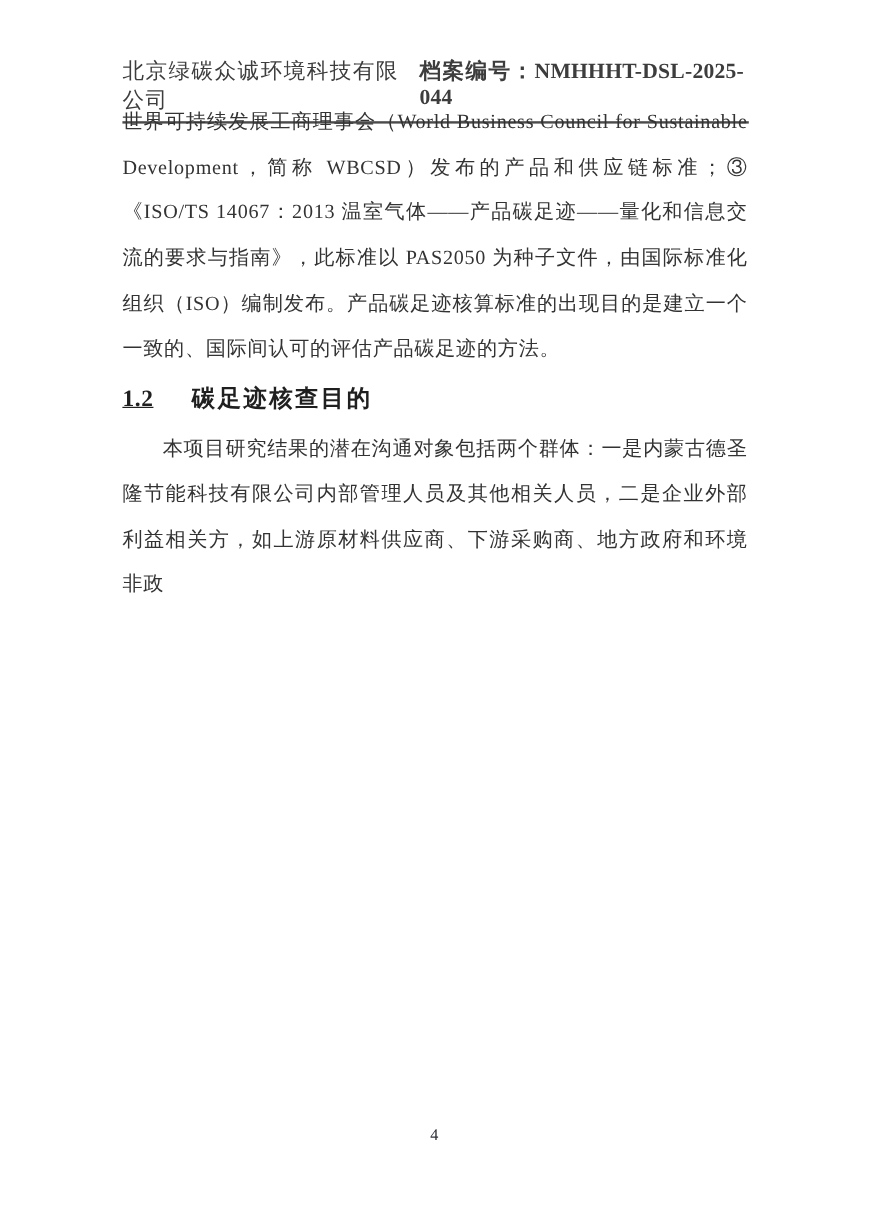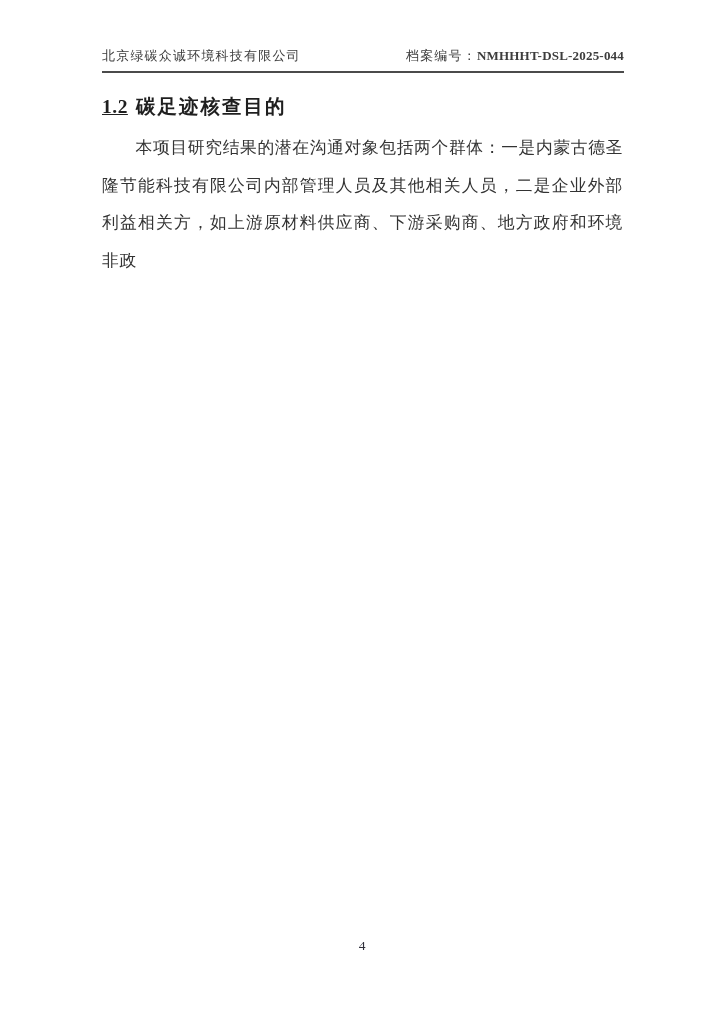--- a/index.html
+++ b/index.html
@@ -16,28 +16,28 @@
   .doc-header {
     position: absolute;
     left: 102px;
     right: 100px;
     top: 47px;
   }
   .doc-header-row {
     display: flex;
     justify-content: space-between;
     align-items: baseline;
-    font-size: 13px;
+    font-size: 18px;
     letter-spacing: 1.2px;
     color: #3d3d3d;
     padding-bottom: 6px;
   }
   .doc-header-company { font-weight: normal; }
   .doc-header-file { letter-spacing: 0.4px; }
-  .doc-header-file .file-label { font-weight: normal; letter-spacing: 1.2px; text-align: center; }
+  .doc-header-file .file-label { font-weight: bold; letter-spacing: 1.2px; text-align: center; }
   .doc-header-file .file-number { font-weight: bold; letter-spacing: 0.2px; }
   .doc-header-rule {
     border: 0;
     border-top: 2px solid #4b4b4b;
     margin: 0;
   }
   
   .doc-body {
     position: absolute;
     left: 102px;
@@ -56,21 +56,21 @@
     font-size: 19.5px;
     font-weight: bold;
     color: #1f1f1f;
     letter-spacing: 2px;
     line-height: 38px;
     margin: 5px 0 3px 0;
     text-align: left;
   }
   .section-heading .heading-number {
     letter-spacing: 0.5px;
-    margin-right: 8px;
+    margin-right: 32px;
     text-decoration: underline;
   }
   
   .doc-footer {
     position: absolute;
     left: 0;
     right: 0;
     top: 938px;
     text-align: center;
     font-size: 13.5px;
@@ -86,20 +86,21 @@
     <div class="doc-header-row">
       <span class="doc-header-company">北京绿碳众诚环境科技有限公司</span>
       <span class="doc-header-file">
         <span class="file-label">档案编号：</span><span class="file-number">NMHHHT-DSL-2025-044</span>
       </span>
     </div>
     <hr class="doc-header-rule">
   </header>
 
   <main class="doc-body">
+    <p class="para">世界可持续发展工商理事会（World Business Council for Sustainable Development，简称 WBCSD）发布的产品和供应链标准；③《ISO/TS 14067：2013 温室气体——产品碳足迹——量化和信息交流的要求与指南》，此标准以 PAS2050 为种子文件，由国际标准化组织（ISO）编制发布。产品碳足迹核算标准的出现目的是建立一个一致的、国际间认可的评估产品碳足迹的方法。</p>
 
     <h2 class="section-heading">
       <span class="heading-number">1.2</span><span class="heading-title">碳足迹核查目的</span>
     </h2>
 
 
 
     <p class="para para-indent">本项目研究结果的潜在沟通对象包括两个群体：一是内蒙古德圣隆节能科技有限公司内部管理人员及其他相关人员，二是企业外部利益相关方，如上游原材料供应商、下游采购商、地方政府和环境非政</p>
   </main>
 

